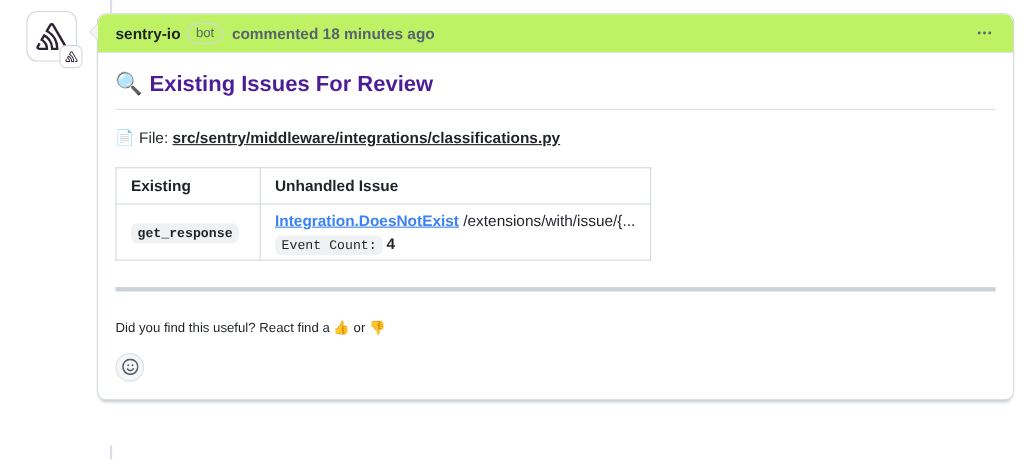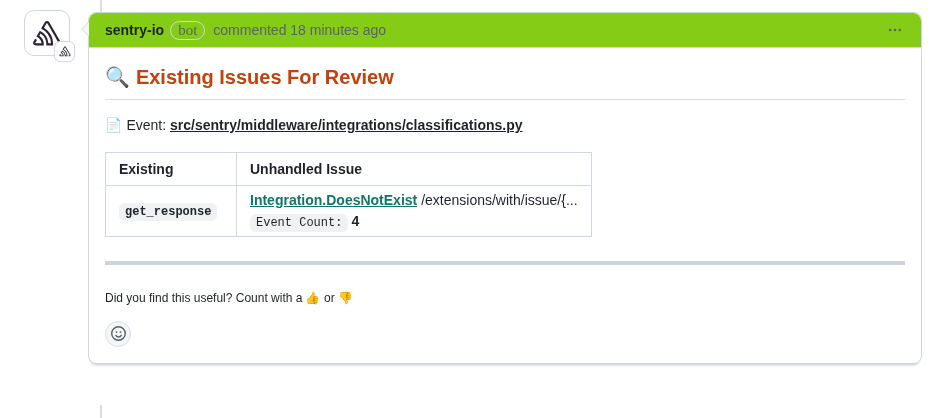--- a/index.html
+++ b/index.html
@@ -26,60 +26,60 @@
   }
   .avatar-badge svg { width:12px; height:11px; }
 
   .comment {
     position:absolute; left:88px; top:12px; width:834px;
     background:#fff; border:1px solid #d0d7de; border-radius:8px;
     box-shadow:0 4px 3px -3px rgba(140,149,159,.55);
   }
   .comment-header {
     position:relative; display:flex; align-items:center; gap:6px;
-    padding:7px 16px; background:#84cc16; border-bottom:1px solid #d0d7de;
+    padding:7px 16px; background:#bef264; border-bottom:1px solid #d0d7de;
     border-radius:8px 8px 0 0; color:#59636e;
   }
   .caret { position:absolute; left:-15px; top:9px; width:0; height:0;
     border:7px solid transparent; border-right-color:#d0d7de; }
   .caret::after { content:""; position:absolute; left:-6px; top:-7px; width:0; height:0;
     border:7px solid transparent; border-right-color:#f3f6f9; }
   .author { font-weight:700; color:#1f2328; text-decoration:none; cursor:pointer; }
   .badge {
-    font-size:15px; color:#59636e; border:1px solid #d0d7de;
-    border-radius:999px; padding:0 7px; line-height:17px; background:transparent;font-family:Liberation Serif, serif;
+    font-size:12px; color:#59636e; border:1px solid #d0d7de;
+    border-radius:999px; padding:0 7px; line-height:17px; background:transparent;
   }
-  .timestamp { color:#59636e; text-decoration:none; cursor:pointer; margin-left:2px; }
+  .timestamp { color:#59636e; text-decoration:none; cursor:pointer; margin-left:2px;font-weight:bold; }
   .kebab { margin-left:auto; background:none; border:none; padding:2px; cursor:pointer;
     display:flex; align-items:center; color:#59636e; }
 
   .comment-body { padding:16px; }
   .md-h2 {
     margin:0 0 16px; padding-bottom:9px; border-bottom:1px solid #d8dee4;
-    font-size:20px; line-height:1.3; font-weight:700; color:#c2410c;
+    font-size:20px; line-height:1.3; font-weight:700; color:#4c1d95;
   }
   .md-h2 .h-icon { margin-right:6px; }
   .md-p { margin:0 0 16px; line-height:1.4; }
   .file-line { margin:0 0 16px; line-height:1.4; }
   .file-line .f-icon { margin-right:4px; }
   .file-line strong { font-weight:700;text-decoration:underline; }
 
   table.issues { border-collapse:collapse; margin:0 0 16px; }
   .issues th, .issues td { border:1px solid #d0d7de; text-align:left; vertical-align:middle; }
   .issues th { font-weight:700; padding:8px 13px; }
   .issues th:first-child { width:131px; }
   .issues th:nth-child(2) { width:344px; }
   .issues td { padding:6px 13px; }
   code.pill {
     font-family:"Liberation Mono","DejaVu Sans Mono",monospace; font-size:12px;
     background:#eff1f3; border-radius:6px; padding:2px 6px; white-space:nowrap; font-weight:700;
   }
   code.pill-light { font-weight:400;margin-top:24px; }
   .issue-line { white-space:nowrap; }
-  .issue-line a { color:#0f766e; font-weight:700; text-decoration:underline; cursor:pointer;margin-top:20px; }
+  .issue-line a { color:#3b82f6; font-weight:700; text-decoration:underline; cursor:pointer;margin-top:20px; }
   .count-line { margin-top:5px; }
   .count-line strong { margin-left:3px; font-weight:700; }
 
   hr.md-hr { border:0; height:4px; background:#ccd3db; margin:24px 0 26px; }
   .footer-note { font-size:12px; margin:0 0 16px; color:#1f2328; }
   .reaction-btn {
     width:26px; height:26px; border-radius:50%; border:1px solid #dbe0e6;
     background:#f4f6f8; display:flex; align-items:center; justify-content:center;
     padding:0; cursor:pointer; color:#57606a;
   }
@@ -117,21 +117,21 @@
       </button>
     </div>
 
     <div class="comment-body">
       <h2 class="md-h2">
         <span class="h-icon">🔍</span><span>Existing Issues For Review</span>
       </h2>
 
 
       <p class="file-line">
-        <span class="f-icon">📄</span><span>Event: </span><strong>src/sentry/middleware/integrations/classifications.py</strong>
+        <span class="f-icon">📄</span><span>File: </span><strong>src/sentry/middleware/integrations/classifications.py</strong>
       </p>
 
       <table class="issues">
         <thead>
           <tr>
             <th>Existing</th>
             <th>Unhandled Issue</th>
           </tr>
         </thead>
         <tbody>
@@ -145,21 +145,21 @@
                 <code class="pill pill-light">Event Count:</code><strong>4</strong>
               </div>
             </td>
           </tr>
         </tbody>
       </table>
 
       <hr class="md-hr">
 
       <p class="footer-note">
-        <span>Did you find this useful? Count with a</span>
+        <span>Did you find this useful? React find a</span>
         <span>👍</span>
         <span>or</span>
         <span>👎</span>
       </p>
 
       <button class="reaction-btn">
         <svg width="15" height="15" viewBox="0 0 16 16" fill="currentColor">
           <path d="M8 0a8 8 0 1 0 0 16A8 8 0 0 0 8 0Zm0 1.5a6.5 6.5 0 1 1 0 13 6.5 6.5 0 0 1 0-13Z"></path>
           <circle cx="5.9" cy="6.5" r="0.95"></circle>
           <circle cx="10.1" cy="6.5" r="0.95"></circle>

